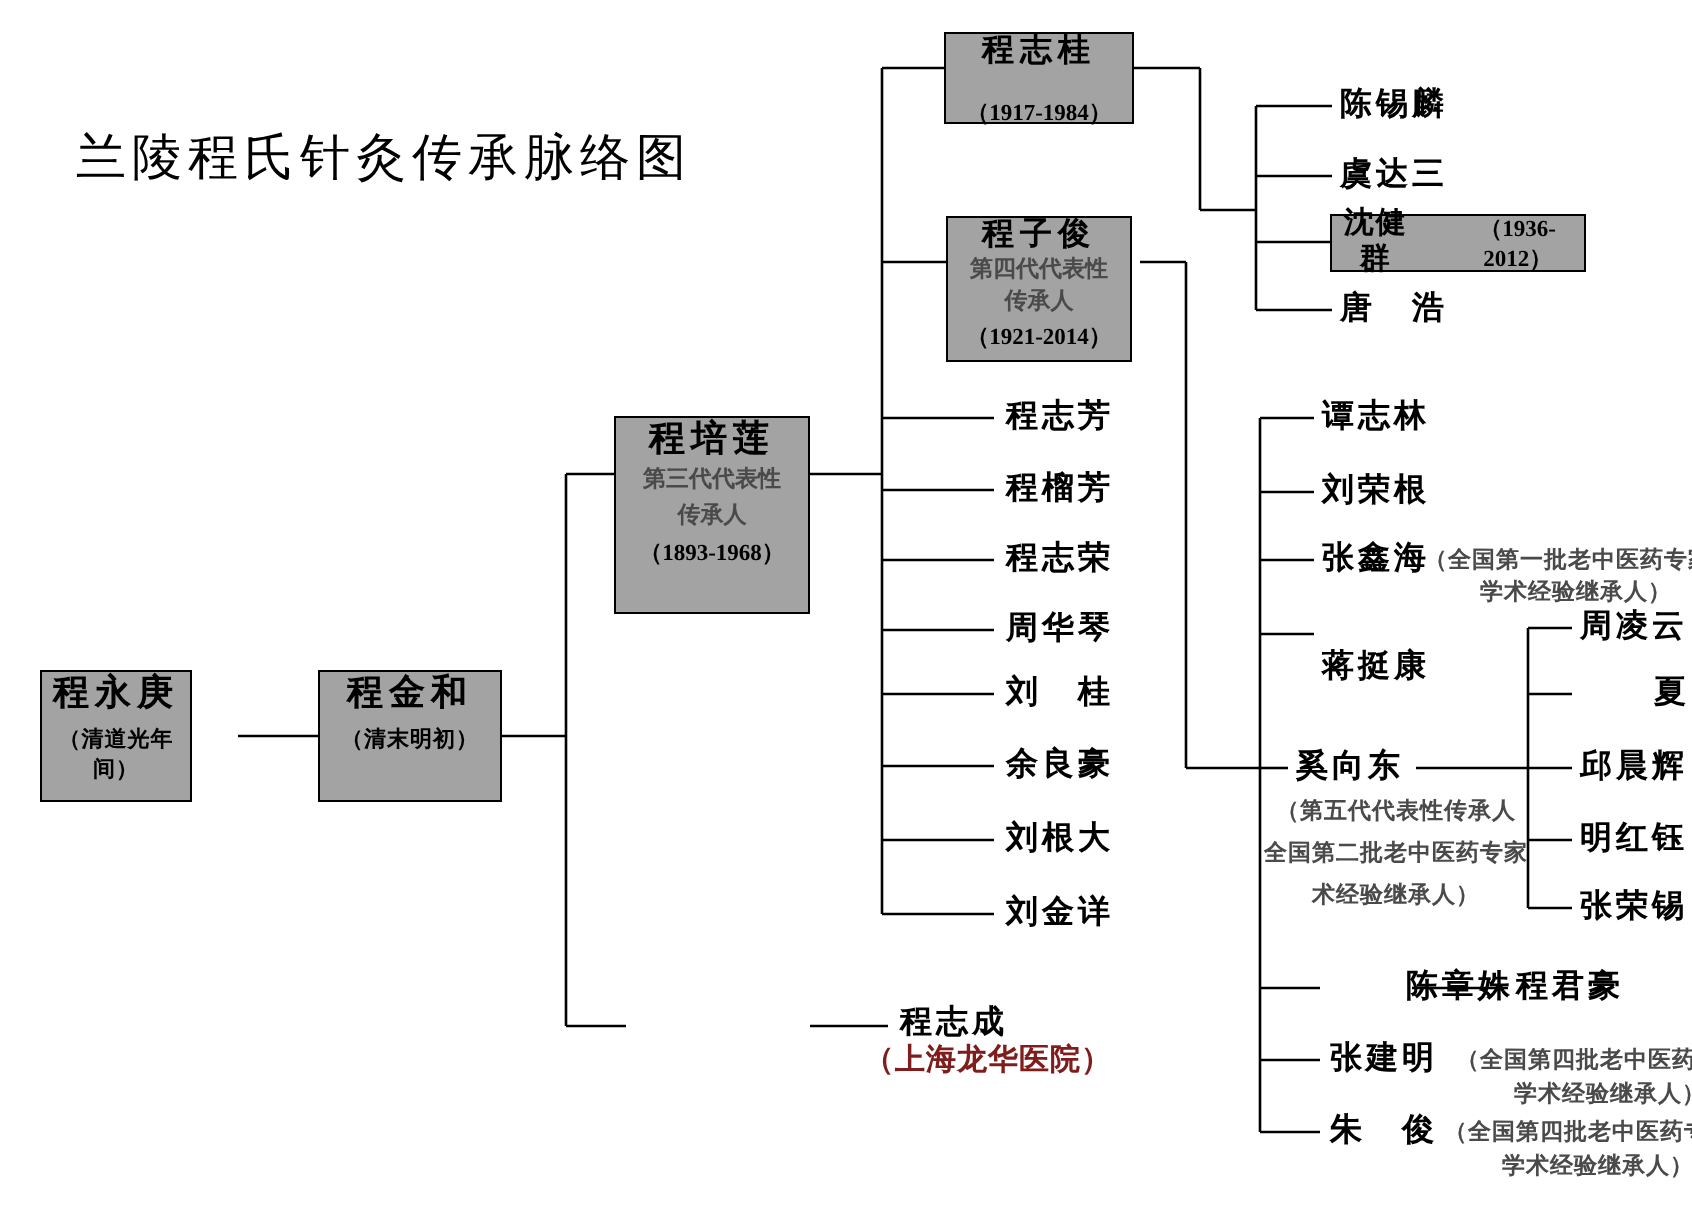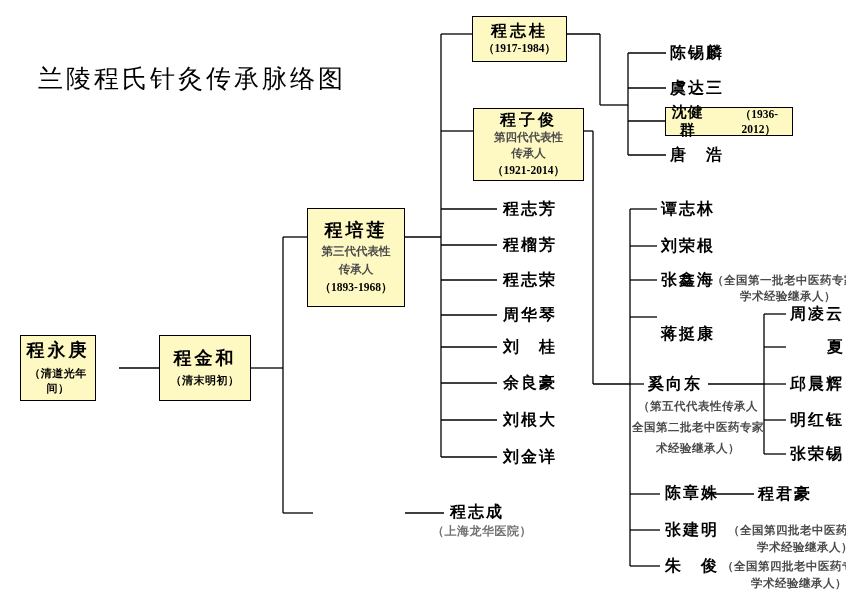--- a/index.html
+++ b/index.html
@@ -6,22 +6,22 @@
   #stage{
     position:relative;width:846px;height:604px;background:#ffffff;overflow:hidden;
     font-family:"Liberation Serif","DejaVu Serif",serif;color:#000;
   }
   #connectors{position:absolute;left:0;top:0;width:846px;height:604px;}
   .title{
     position:absolute;left:38px;top:62px;font-size:25px;font-weight:normal;
     letter-spacing:3px;white-space:nowrap;
   }
   .box{
-    position:absolute;border:1.5px solid #000;background:#fef9c3;
-    display:flex;flex-direction:column;align-items:center;justify-content:center;
+    position:absolute;border:1.5px solid #000;background:#a3a3a3;
+    display:flex;flex-direction:column;align-items:center;justify-content:flex-start;
     text-align:center;box-sizing:border-box;
   }
   .box .name{font-size:18px;font-weight:bold;letter-spacing:3px;line-height:1.15;}
   .box .note{font-size:11px;font-weight:bold;margin-top:5px;letter-spacing:0.5px;}
   .box .role{font-size:11.5px;font-weight:bold;color:#4a4a4a;line-height:1.35;margin-top:3px;}
   .box .years{font-size:11.5px;font-weight:bold;margin-top:2px;}
   .box.inline{flex-direction:row;gap:16px;}
   .box.inline .name{font-size:15px;letter-spacing:1px;}
   .box.inline .years{margin-top:1px;font-size:11.5px;}
   .leaf{
@@ -106,24 +106,24 @@
   <div class="box" style="left:307px;top:208px;width:98px;height:99px;">
     <span class="name">程培莲</span>
     <span class="role">第三代代表性</span>
     <span class="role">传承人</span>
     <span class="years">（1893-1968）</span>
   </div>
 
 
   <div class="box" style="left:472px;top:16px;width:95px;height:46px;">
     <span class="name" style="font-size:16px;">程志桂</span>
-    <span class="years" style="margin-top:1px;">（1917-1984）</span>
+    <span class="years" style="margin-top:14px;">（1917-1984）</span>
   </div>
 
-  <div class="box" style="left:473px;top:108px;width:111px;height:73px;">
+  <div class="box" style="left:473px;top:108px;width:93px;height:73px;">
     <span class="name" style="font-size:16px;">程子俊</span>
     <span class="role" style="margin-top:1px;">第四代代表性</span>
     <span class="role" style="margin-top:0;">传承人</span>
     <span class="years">（1921-2014）</span>
   </div>
 
   <div class="box inline" style="left:665px;top:107px;width:128px;height:29px;">
     <span class="name">沈健群</span>
     <span class="years">（1936-2012）</span>
   </div>
@@ -146,31 +146,31 @@
   <div class="leaf" style="left:661px;top:280px;">张鑫海</div>
   <div class="ann" style="left:712px;top:281px;">（全国第一批老中医药专家</div>
   <div class="ann" style="left:740px;top:297px;">学术经验继承人）</div>
   <div class="leaf" style="left:661px;top:317px;margin-top:17px;">蒋挺康</div>
   <div class="leaf" style="left:648px;top:384px;">奚向东</div>
   <div class="ann-block" style="left:620px;top:396px;">
     <span style="display:block;">（第五代代表性传承人</span>
     <span style="display:block;text-align:center;">全国第二批老中医药专家</span>
     <span style="display:block;">术经验继承人）</span>
   </div>
-  <div class="leaf" style="left:665px;top:494px;font-family:Liberation Mono, monospace;">陈章姝</div>
+  <div class="leaf" style="left:703px;top:494px;">陈章姝</div>
   <div class="leaf" style="left:758px;top:494px;">程君豪</div>
   <div class="leaf" style="left:665px;top:530px;">张建明</div>
   <div class="ann" style="left:728px;top:531px;">（全国第四批老中医药专家</div>
   <div class="ann" style="left:757px;top:548px;">学术经验继承人）</div>
   <div class="leaf" style="left:665px;top:566px;">朱　俊</div>
   <div class="ann" style="left:722px;top:567px;">（全国第四批老中医药专家</div>
   <div class="ann" style="left:751px;top:584px;">学术经验继承人）</div>
 
   <div class="leaf" style="left:790px;top:314px;">周凌云</div>
   <div class="leaf" style="left:827px;top:347px;">夏　俊</div>
   <div class="leaf" style="left:790px;top:384px;">邱晨辉</div>
   <div class="leaf" style="left:790px;top:420px;">明红钰</div>
   <div class="leaf" style="left:790px;top:454px;">张荣锡</div>
 
   <div class="leaf" style="left:450px;top:512px;">程志成</div>
-  <div class="ann" style="left:432px;top:531px;color:#737373;font-size:12px;">（上海龙华医院）</div>
+  <div class="ann" style="left:432px;top:531px;color:#7f1d1d;font-size:15px;">（上海龙华医院）</div>
 
 </div>
 
 </body></html>

